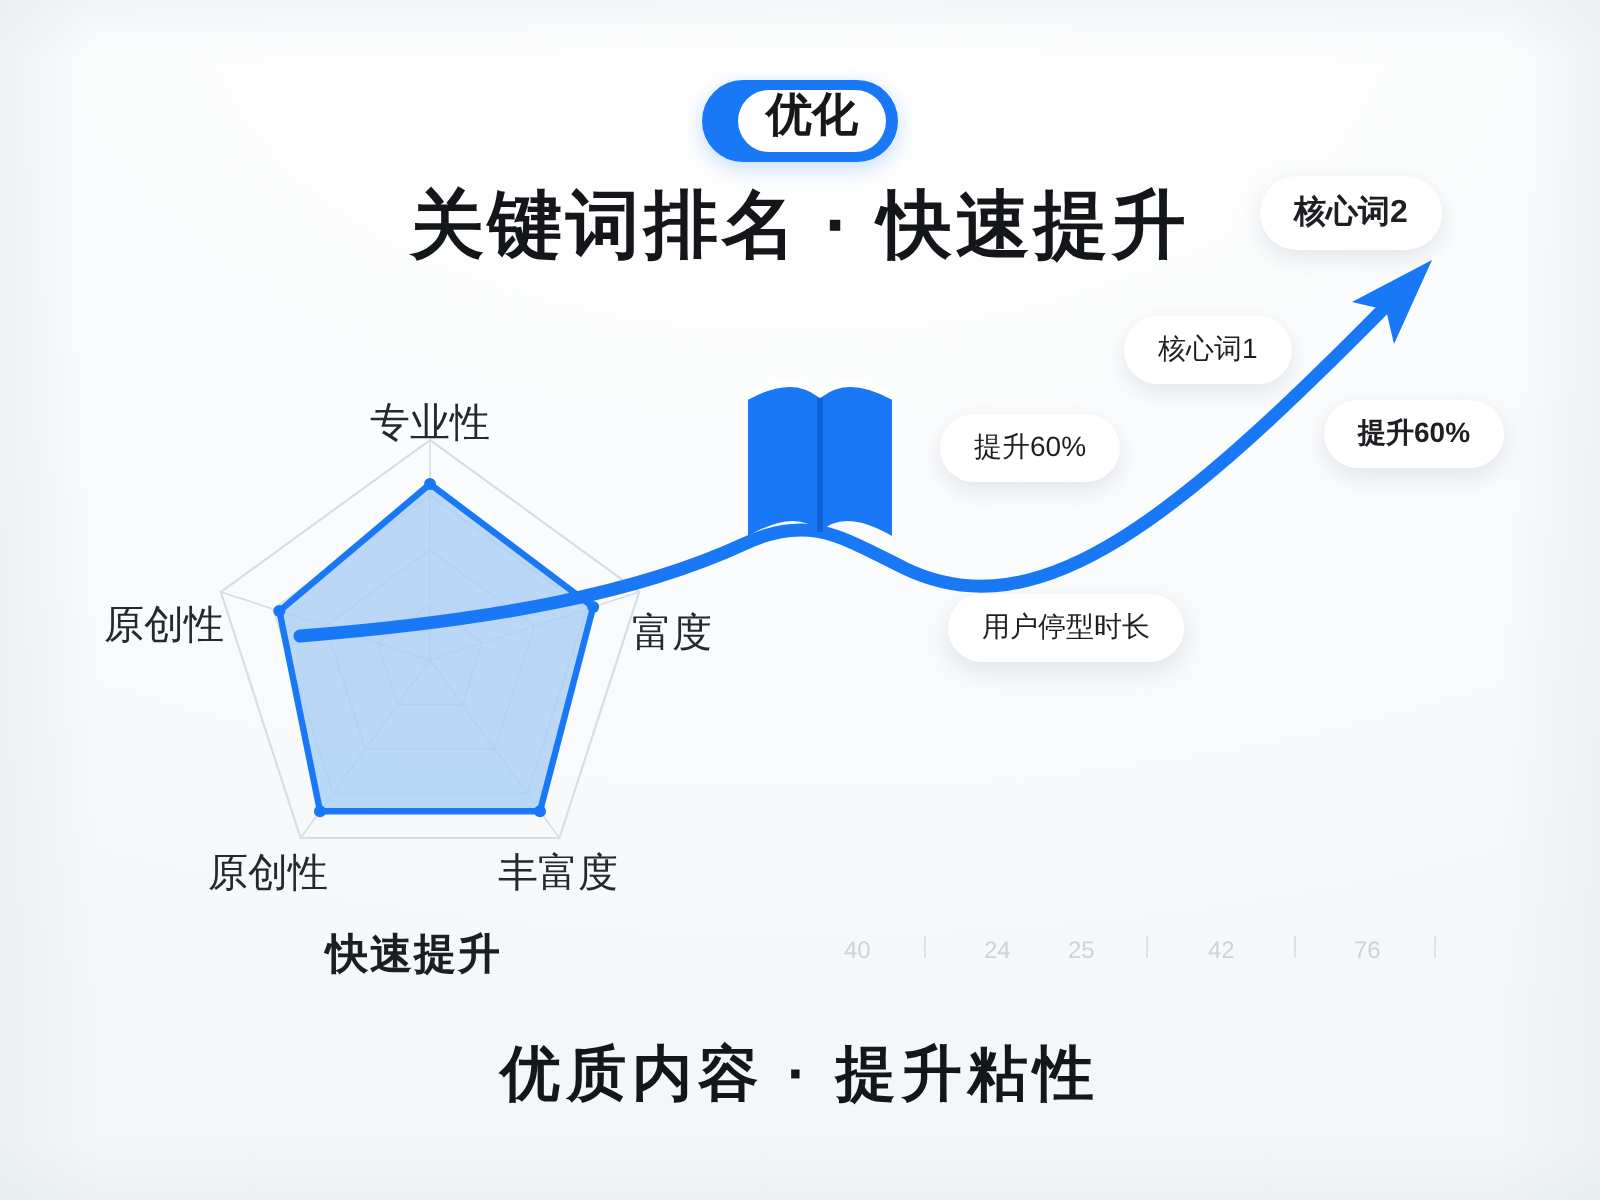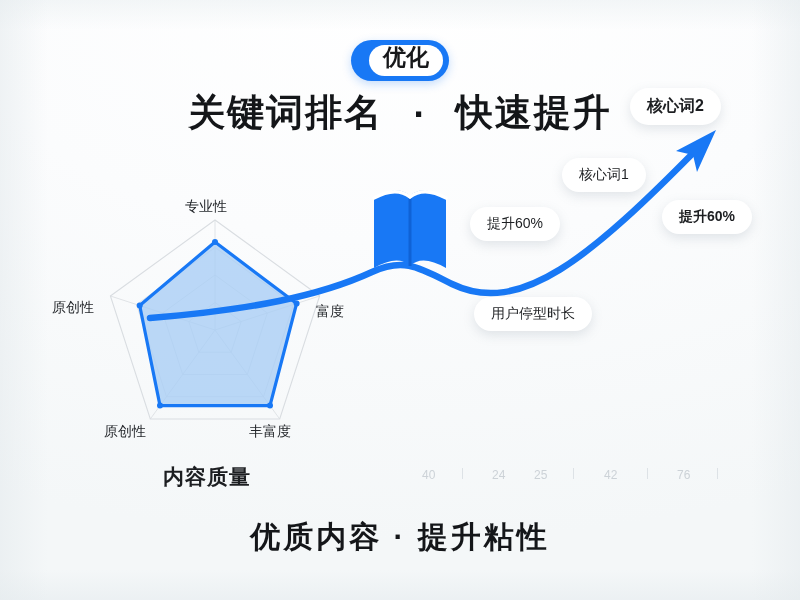--- a/index.html
+++ b/index.html
@@ -39,21 +39,21 @@
   }
   .badge-pill{
     background:#ffffff;color:#17181a;font-size:23px;font-weight:700;
     border-radius:999px;padding:1px 14px 7px;line-height:1;white-space:nowrap;
   }
 
   
   .title-main{
     position:absolute;left:50%;top:88px;transform:translateX(-50%);
     font-size:37px;font-weight:700;color:#141619;letter-spacing:2px;
-    white-space:nowrap;z-index:5;font-family:Liberation Mono, monospace;
+    white-space:nowrap;z-index:5;
   }
   .title-bottom{
     position:absolute;left:50%;top:517px;transform:translateX(-50%);
     font-size:30px;font-weight:700;color:#141619;letter-spacing:3px;
     white-space:nowrap;z-index:5;
   }
   .caption-depth{
     position:absolute;left:163px;top:463px;
     font-size:21px;font-weight:700;color:#1c1e21;letter-spacing:1px;
     white-space:nowrap;z-index:5;
@@ -67,21 +67,21 @@
     z-index:5;
   }
   .chip-kw2{left:630px;top:88px;font-weight:700;font-size:16px;}
   .chip-kw1{left:562px;top:158px;}
   .chip-up-left{left:470px;top:207px;}
   .chip-up-right{left:662px;top:200px;font-weight:700;}
   .chip-dwell{left:474px;top:297px;}
 
   
   .rlabel{
-    position:absolute;font-size:14px;color:#25282c;white-space:nowrap;z-index:4;
+    position:absolute;font-size:20px;color:#25282c;white-space:nowrap;z-index:4;
   }
   .rl-top{left:185px;top:198px;}
   .rl-left{left:52px;top:299px;}
   .rl-right{left:316px;top:303px;}
   .rl-bl{left:104px;top:423px;}
   .rl-br{left:249px;top:423px;}
 
   
   svg.layer{position:absolute;left:0;top:0;width:800px;height:600px;}
   #radar-layer{z-index:2;}
@@ -150,21 +150,21 @@
     <path d="M374 198 Q396 186 410 197" fill="none" stroke="#ffffff" stroke-width="3.4" stroke-linecap="round"></path>
     <path d="M446 198 Q424 186 410 197" fill="none" stroke="#ffffff" stroke-width="3.4" stroke-linecap="round"></path>
   </svg>
 
   <div class="badge">
     <span class="badge-pill">优化</span>
   </div>
 
   <div class="title-main">关键词排名 · 快速提升</div>
   <div class="title-bottom">优质内容 · 提升粘性</div>
-  <div class="caption-depth">内容质量</div>
+  <div class="caption-depth">快速提升</div>
 
   <div class="rlabel rl-top">专业性</div>
   <div class="rlabel rl-right">富度</div>
   <div class="rlabel rl-br">丰富度</div>
   <div class="rlabel rl-bl">原创性</div>
   <div class="rlabel rl-left">原创性</div>
 
   <div class="chip chip-kw2">核心词2</div>
   <div class="chip chip-kw1">核心词1</div>
   <div class="chip chip-up-left">提升60%</div>

